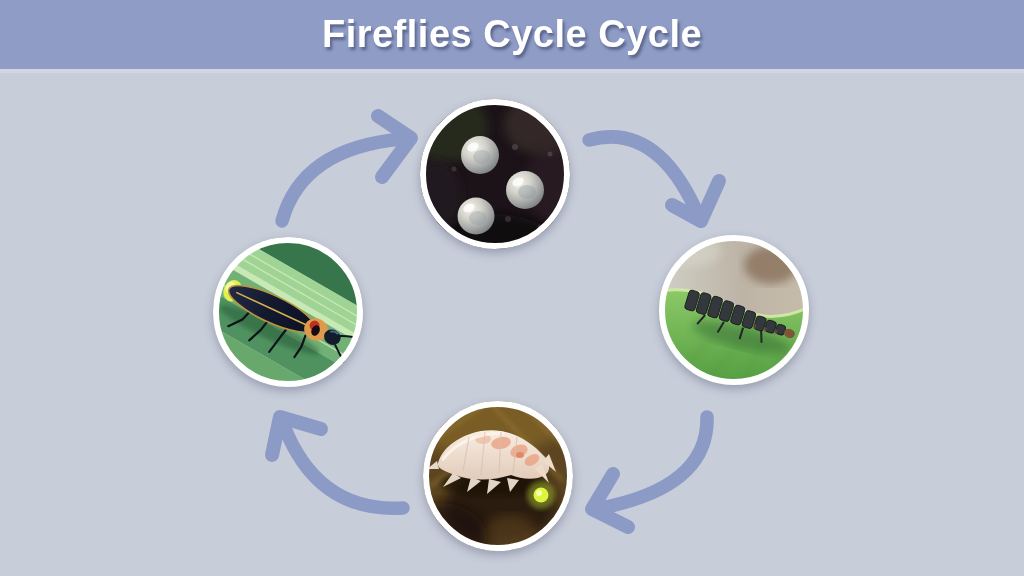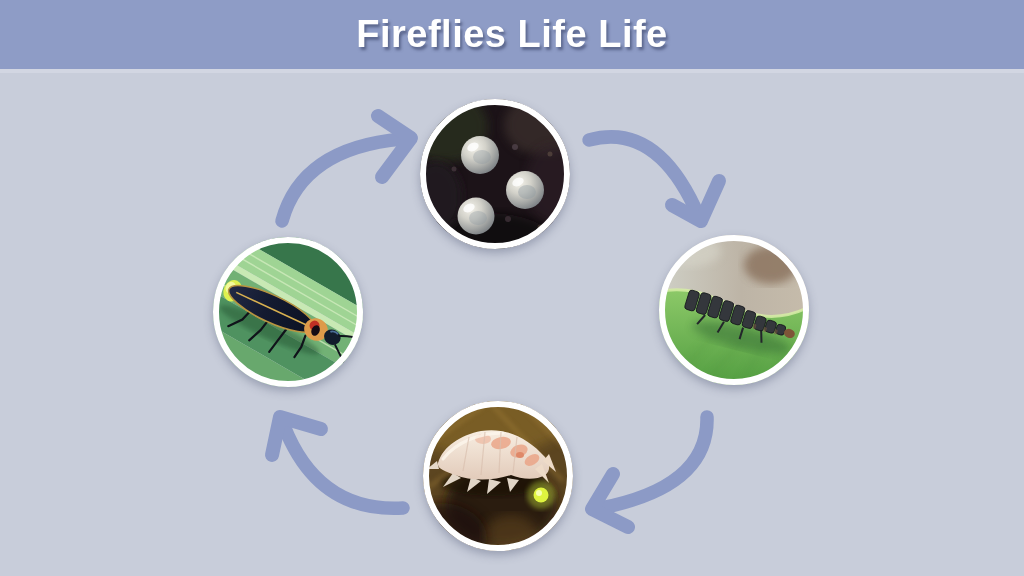--- a/index.html
+++ b/index.html
@@ -53,21 +53,21 @@
       <path d="M 707 417 Q 709 487 601 508" stroke-width="13.5"></path>
       <path d="M 613 474 L 592 509 L 628 527" stroke-width="14"></path>
     </g>
     <g>
       <path d="M 403 508 Q 318 513 284 426" stroke-width="13.5"></path>
       <path d="M 321 429 L 280 417 L 272 455" stroke-width="14"></path>
     </g>
   </svg>
 
   <div class="header">
-    <h1 class="title">Fireflies Life Life</h1>
+    <h1 class="title">Fireflies Cycle Cycle</h1>
   </div>
 
   <div class="stage stage-eggs">
     <div class="photo">
       <svg viewBox="0 0 150 150">
         <defs>
           <radialGradient id="egA" cx="35%" cy="30%" r="75%">
             <stop offset="0%" stop-color="#f4f2ea"></stop>
               <stop offset="40%" stop-color="#d3d2ca"></stop>
             <stop offset="72%" stop-color="#a6a8a6"></stop>

